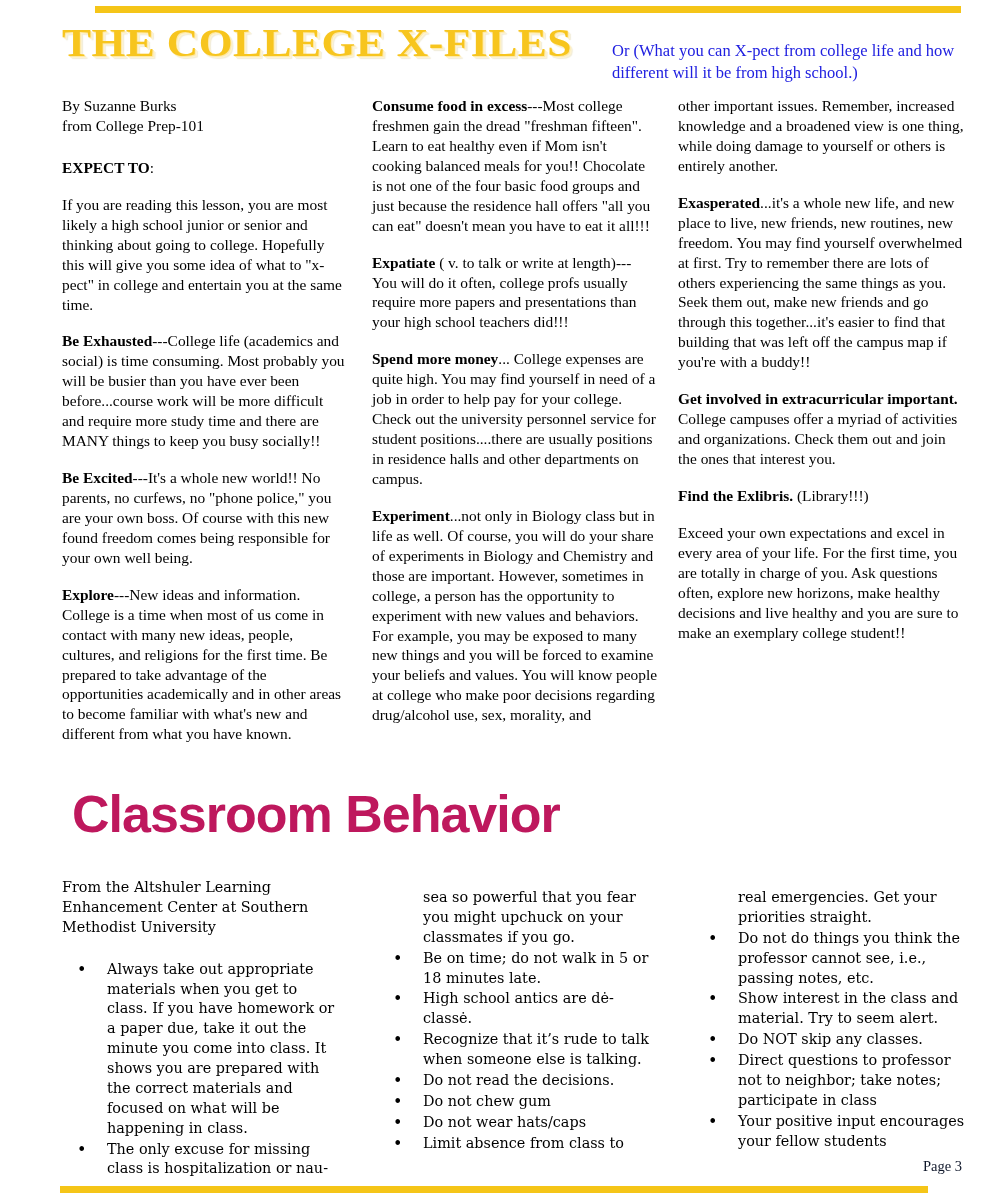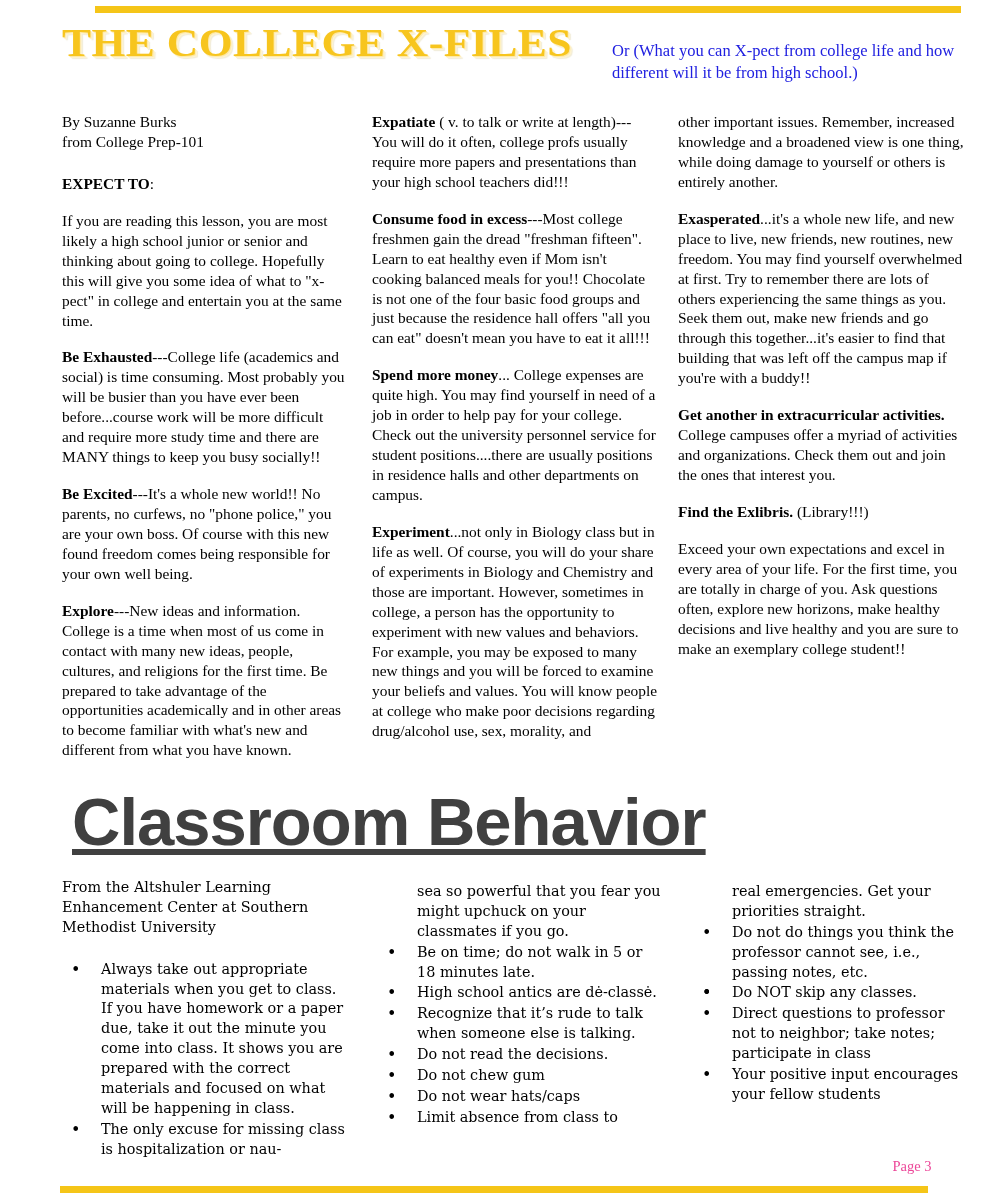--- a/index.html
+++ b/index.html
@@ -86,42 +86,41 @@
     width: 287px;
     font-size: 15.4px;
     line-height: 1.295;
     text-align: left;
   }
   .col-1 { left: 62px; }
   .col-2 { left: 372px; }
   .col-3 { left: 678px; }
 
   .col p {
-    margin: 16px 0 17px 0;
+    margin: 0 0 17px 0;
     font-family: Liberation Serif, serif;
   }
   .col p.tight { margin-bottom: 0; }
   .col b { font-weight: bold; }
 
   .byline { margin-bottom: 22px !important; }
 
   
   .cb-heading {
     position: absolute;
     left: 72px;
     top: 788px;
     width: 860px;
     font-family: "Liberation Sans", "DejaVu Sans", sans-serif;
     font-weight: bold;
-    font-size: 67px;
+    font-size: 52px;
     line-height: 1;
-    color: #404040;
+    color: #be185d;
     letter-spacing: -1px;
     white-space: nowrap;
-    text-decoration: underline;
   }
 
   
   .behavior {
     position: absolute;
     top: 878px;
     left: 0;
     width: 955px;
     height: 280px;
   }
@@ -134,21 +133,21 @@
   }
   .bcol-1 { left: 62px; width: 290px; }
   .bcol-2 { left: 378px; width: 290px; }
   .bcol-3 { left: 693px; width: 282px; }
 
   .bcol .intro {
     margin: 0 0 22px 0;
   }
   .bcol ul {
     list-style: none;
-    margin: 4px;
+    margin: 10px;
     padding: 0;
   }
   .bcol li {
     position: relative;
     padding-left: 35px;
     margin: 0 0 1px 0;
   }
   .bcol li .bullet {
     position: absolute;
     left: 5px;
@@ -160,22 +159,22 @@
   .bcol li.cont { padding-left: 35px; }
   .bcol-3 { margin-top: 0; }
 
   
   .page-number {
     position: absolute;
     left: 862px;
     top: 1158px;
     width: 100px;
     font-size: 14.5px;
-    text-align: center;
-    color: #ec4899;
+    text-align: right;
+    color: #0f172a;
   }
 </style>
 </head>
 <body>
 
 <div class="rule-top"></div>
 <div class="rule-bottom"></div>
 
 <div class="masthead">
   <div class="masthead-title">The College X-Files</div>
@@ -190,30 +189,30 @@
       <span>from College Prep-101</span>
     </p>
     <p><b>EXPECT TO</b><span>:</span></p>
     <p>If you are reading this lesson, you are most likely a high school junior or senior and thinking about going to college. Hopefully this will give you some idea of what to "x-pect" in college and entertain you at the same time.</p>
     <p><b>Be Exhausted</b><span>---College life (academics and social) is time consuming. Most probably you will be busier than you have ever been before...course work will be more difficult and require more study time and there are MANY things to keep you busy socially!!</span></p>
     <p><b>Be Excited</b><span>---It's a whole new world!! No parents, no curfews, no "phone police," you are your own boss. Of course with this new found freedom comes being responsible for your own well being.</span></p>
     <p><b>Explore</b><span>---New ideas and information. College is a time when most of us come in contact with many new ideas, people, cultures, and religions for the first time. Be prepared to take advantage of the opportunities academically and in other areas to become familiar with what's new and different from what you have known.</span></p>
   </div>
 
   <div class="col col-2">
+    <p><b>Consume food in excess</b><span>---Most college freshmen gain the dread "freshman fifteen". Learn to eat healthy even if Mom isn't cooking balanced meals for you!! Chocolate is not one of the four basic food groups and just because the residence hall offers "all you can eat" doesn't mean you have to eat it all!!!</span></p>
     <p><b>Expatiate</b><span> ( v. to talk or write at length)--- You will do it often, college profs usually require more papers and presentations than your high school teachers did!!!</span></p>
-    <p><b>Consume food in excess</b><span>---Most college freshmen gain the dread "freshman fifteen". Learn to eat healthy even if Mom isn't cooking balanced meals for you!! Chocolate is not one of the four basic food groups and just because the residence hall offers "all you can eat" doesn't mean you have to eat it all!!!</span></p>
     <p><b>Spend more money</b><span>... College expenses are quite high. You may find yourself in need of a job in order to help pay for your college. Check out the university personnel service for student positions....there are usually positions in residence halls and other departments on campus.</span></p>
     <p class="tight"><b>Experiment</b><span>...not only in Biology class but in life as well. Of course, you will do your share of experiments in Biology and Chemistry and those are important. However, sometimes in college, a person has the opportunity to experiment with new values and behaviors.  For example, you may be exposed to many new things and you will be forced to examine your beliefs and values. You will know people at college who make poor decisions regarding drug/alcohol use, sex, morality, and</span></p>
   </div>
 
   <div class="col col-3">
     <p>other important issues. Remember, increased knowledge and a broadened view is one thing, while doing damage to yourself or others is entirely another.</p>
     <p><b>Exasperated</b><span>...it's a whole new life, and new place to live, new friends, new routines, new freedom. You may find yourself overwhelmed at first. Try to remember there are lots of others experiencing the same things as you. Seek them out, make new friends and go through this together...it's easier to find that building that was left off the campus map if you're with a buddy!!</span></p>
-    <p><b>Get another in extracurricular activities.</b><span> College campuses offer a myriad of activities and organizations. Check them out and join the ones that interest you.</span></p>
+    <p><b>Get involved in extracurricular important.</b><span> College campuses offer a myriad of activities and organizations. Check them out and join the ones that interest you.</span></p>
     <p><b>Find the Exlibris.</b><span> (Library!!!)</span></p>
     <p>Exceed your own expectations and excel in every area of your life. For the first time, you are totally in charge of you. Ask questions often, explore new horizons, make healthy decisions and live healthy and you are sure to make an exemplary college student!!</p>
   </div>
 
 </div>
 
 <div class="cb-heading">Classroom Behavior</div>
 
 <div class="behavior">
 
@@ -235,21 +234,21 @@
       <li><span class="bullet">•</span><span>Do not chew gum</span></li>
       <li><span class="bullet">•</span><span>Do not wear hats/caps</span></li>
       <li><span class="bullet">•</span><span>Limit absence from class to</span></li>
     </ul>
   </div>
 
   <div class="bcol bcol-3">
     <ul>
       <li class="cont"><span>real emergencies.  Get your priorities straight.</span></li>
       <li><span class="bullet">•</span><span>Do not do things you think the professor cannot see, i.e., passing notes, etc.</span></li>
-      <li><span class="bullet">•</span></li>
+      <li><span class="bullet">•</span><span>Show interest in the class and material.  Try to seem alert.</span></li>
       <li><span class="bullet">•</span><span>Do NOT skip any classes.</span></li>
       <li><span class="bullet">•</span><span>Direct questions to professor not to neighbor; take notes; participate in class</span></li>
       <li><span class="bullet">•</span><span>Your positive input encourages your fellow students</span></li>
     </ul>
   </div>
 
 </div>
 
 <div class="page-number">Page 3</div>
 

